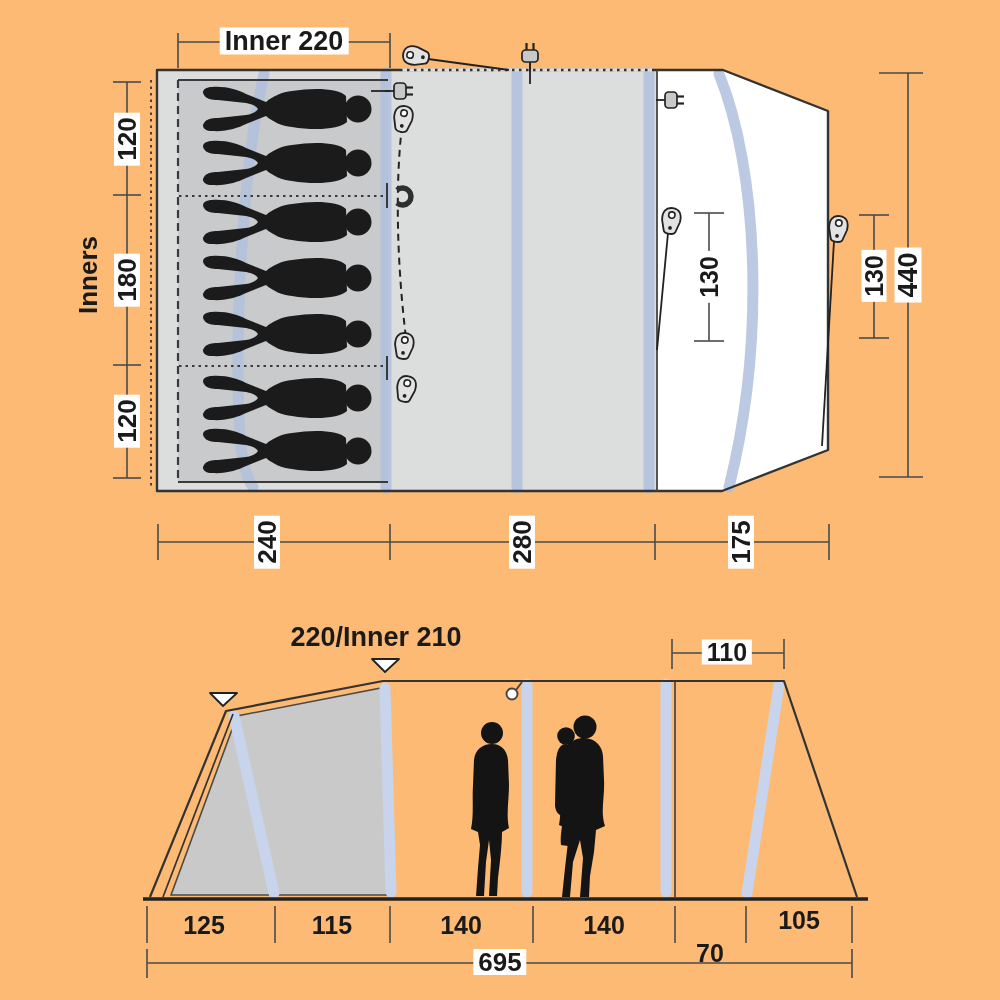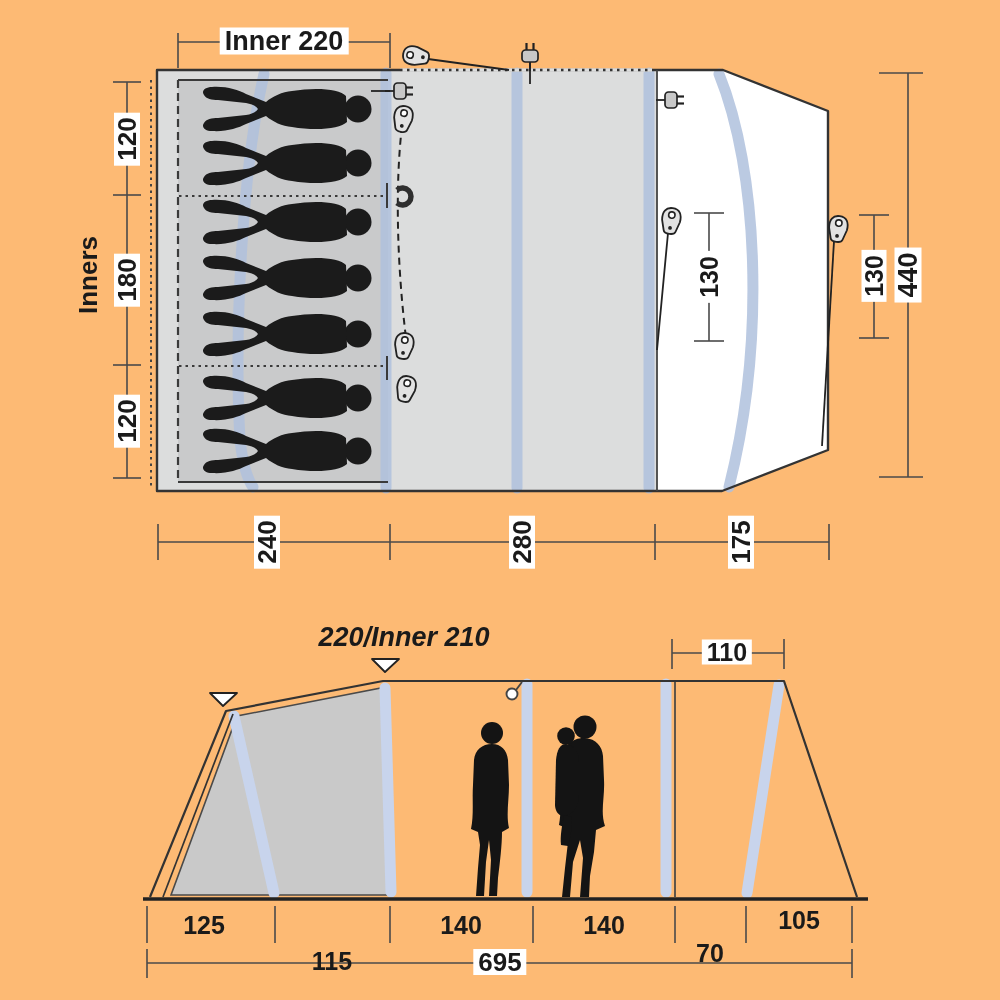--- a/index.html
+++ b/index.html
@@ -198,23 +198,23 @@
 <div class="lbl rot fs26" style="left:127px;top:139px;">120</div>
 <div class="lbl rot fs26" style="left:127px;top:280px;">180</div>
 <div class="lbl rot fs26" style="left:127px;top:421px;">120</div>
 <div class="lbl rot fs26" style="left:267px;top:542px;">240</div>
 <div class="lbl rot fs26" style="left:522px;top:542px;">280</div>
 <div class="lbl rot fs26" style="left:741px;top:542px;">175</div>
 <div class="lbl rot fs25" style="left:709px;top:277px;">130</div>
 <div class="lbl rot fs25" style="left:874px;top:276px;">130</div>
 <div class="lbl rot fs27" style="left:908px;top:275px;">440</div>
 
-<div class="lbl nobg fs27" style="left:404px;top:637px;font-style:italic;">220/Inner 210</div>
+<div class="lbl nobg fs27" style="left:376px;top:637px;">220/Inner 210</div>
 <div class="lbl fs25" style="left:727px;top:652px;">110</div>
 <div class="lbl nobg fs25" style="left:204px;top:925px;">125</div>
-<div class="lbl nobg fs25" style="left:332px;top:925px;margin-top:36px;">115</div>
+<div class="lbl nobg fs25" style="left:332px;top:925px;">115</div>
 <div class="lbl nobg fs25" style="left:461px;top:925px;">140</div>
 <div class="lbl nobg fs25" style="left:604px;top:925px;">140</div>
 <div class="lbl nobg fs25" style="left:710px;top:925px;margin-top:28px;">70</div>
 <div class="lbl nobg fs25" style="left:799px;top:920px;">105</div>
 <div class="lbl fs26" style="left:500px;top:962px;">695</div>
 
 </div>
 
 </body></html>

